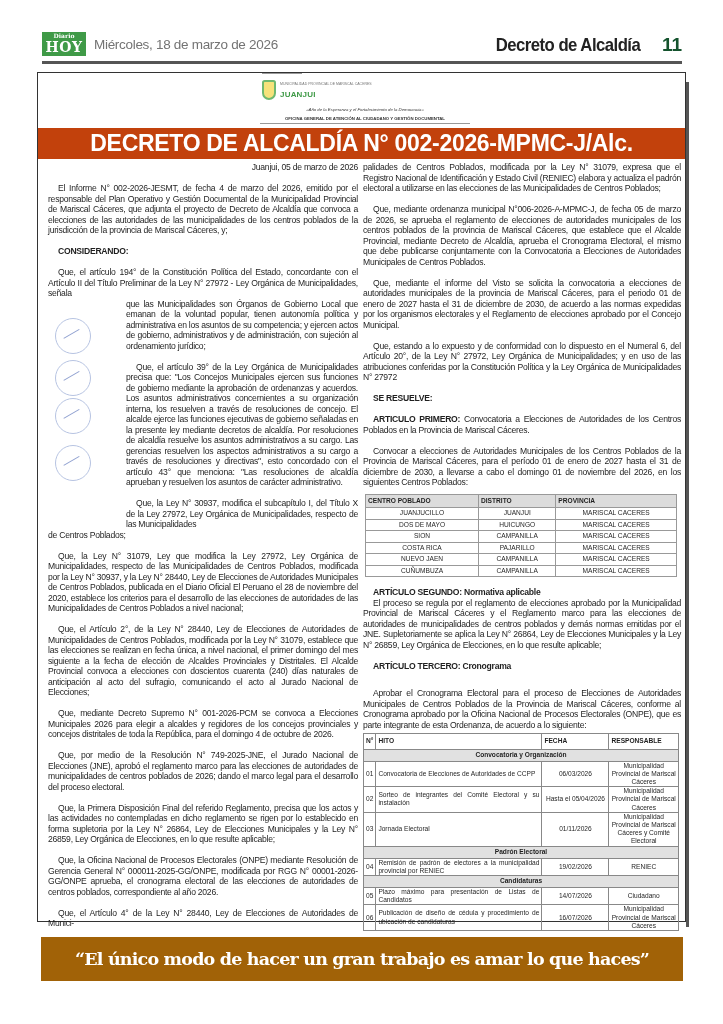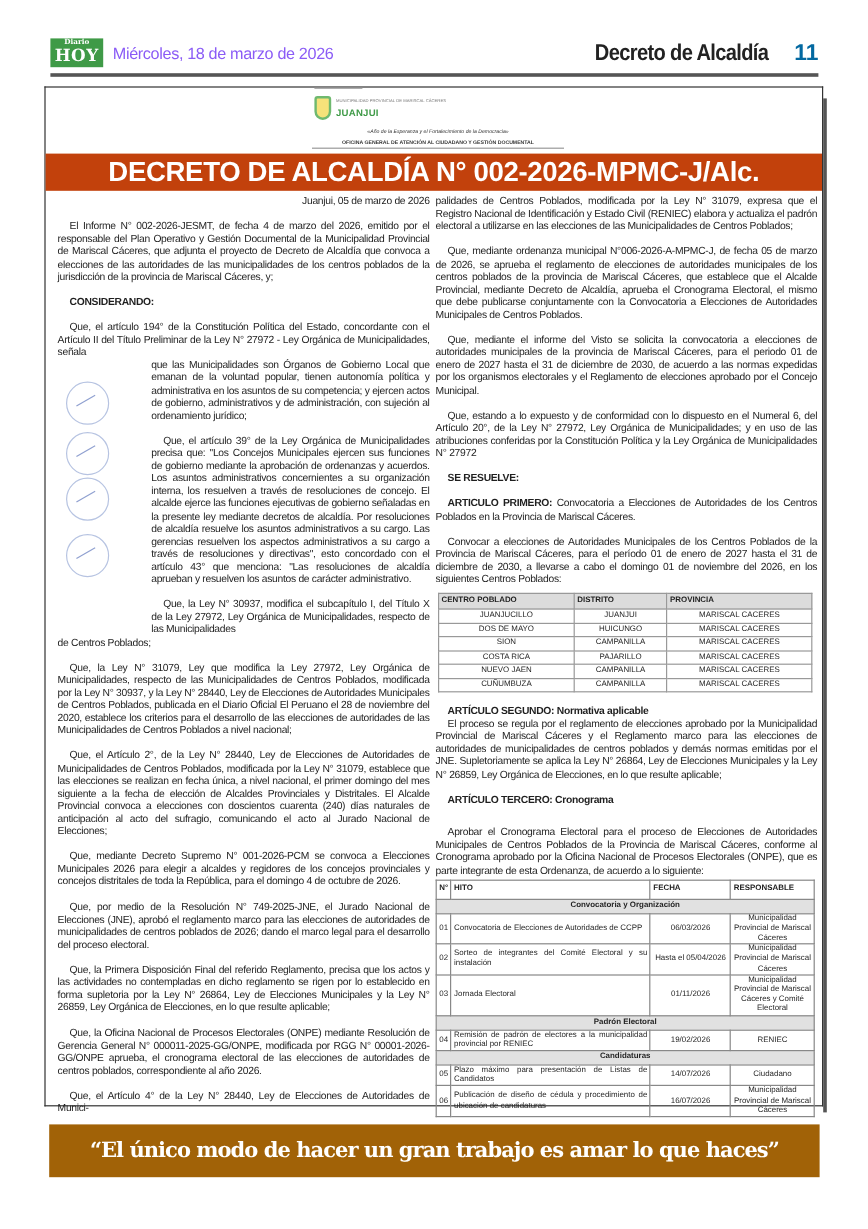--- a/index.html
+++ b/index.html
@@ -4,23 +4,23 @@
 <style>
   * { box-sizing: border-box; margin: 0; padding: 0; }
   html, body { width: 723px; height: 1024px; background: #ffffff; overflow: hidden; }
   body { font-family: "Liberation Sans", sans-serif; color: #1a1a1a; position: relative; }
 
   
   .masthead { position: absolute; left: 42px; top: 32px; width: 640px; height: 26px; }
   .logo { position: absolute; left: 0; top: 0; width: 44px; height: 24px; background: #3f9a47; color: #fff; text-align: center; }
   .logo .small { display: block; font-size: 6px; font-weight: bold; line-height: 8px; font-family: "DejaVu Serif", serif; }
   .logo .big { display: block; font-size: 14px; font-weight: bold; line-height: 15px; font-family: "DejaVu Serif", serif; letter-spacing: 0.5px; }
-  .date { position: absolute; left: 52px; top: 5px; font-size: 13.5px; color: #8b5cf6; letter-spacing: -0.3px; text-align: center; }
+  .date { position: absolute; left: 52px; top: 5px; font-size: 13.5px; color: #737373; letter-spacing: -0.3px; text-align: center; }
   .section { position: absolute; right: 42px; top: 2px; font-size: 19px; font-weight: bold; color: #222; letter-spacing: -0.6px; font-family: "Liberation Sans", sans-serif; transform: scaleX(0.88); transform-origin: right; }
-  .pagenum { position: absolute; right: 0; top: 2px; font-size: 19px; font-weight: bold; color: #0369a1; }
+  .pagenum { position: absolute; right: 0; top: 2px; font-size: 19px; font-weight: bold; color: #14532d; }
   .header-rule { position: absolute; left: 42px; top: 61px; width: 640px; height: 3px; background: #555; }
 
   
   .frame { position: absolute; left: 37px; top: 72px; width: 649px; height: 850px; border: 1.5px solid #333; border-top: none; }
   .frame-top { position: absolute; left: 37px; top: 72px; width: 649px; height: 1px; background: #333; }
   .frame::after { content: ""; position: absolute; right: -4px; top: 10px; width: 3px; height: 845px; background: #555; }
 
   .letterhead { position: absolute; left: 250px; top: 78px; width: 230px; height: 48px; text-align: center; }
   .lh-topline { position: absolute; left: 12px; top: -5px; width: 40px; height: 1px; background: #999; }
   .crest { position: absolute; left: 12px; top: 2px; width: 14px; height: 20px; border: 2px solid #6fb96f; border-radius: 3px 3px 8px 8px; background: #f6e27a; }

